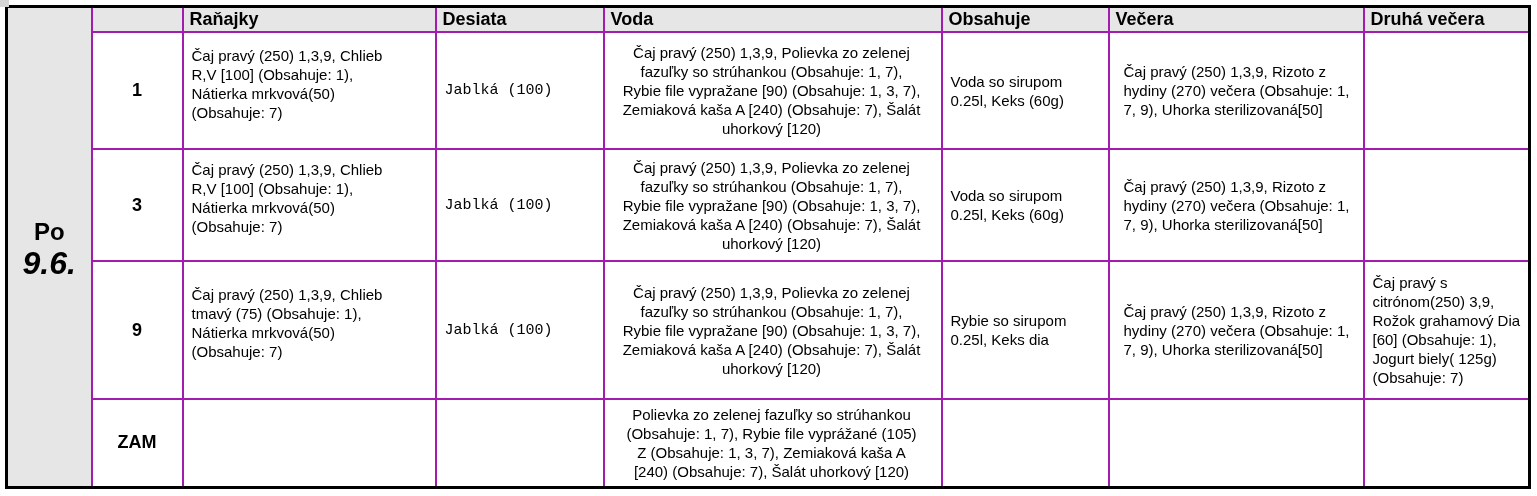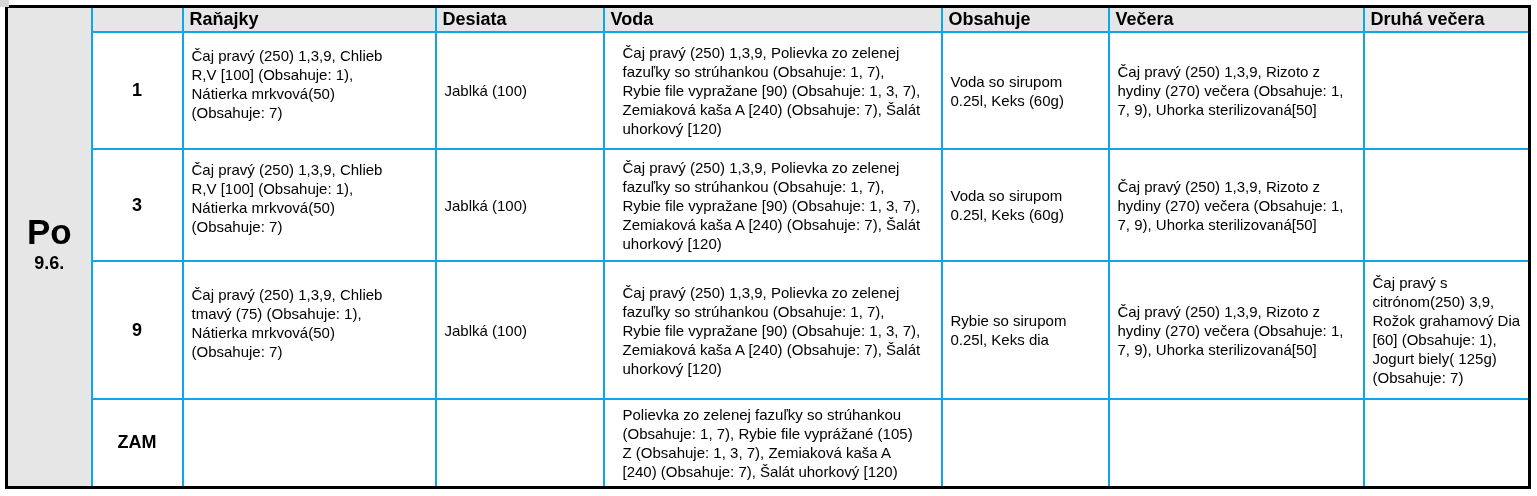--- a/index.html
+++ b/index.html
@@ -15,21 +15,21 @@
     width: 9px; height: 7px; background: #d6d6d6;
   }
   table.menu {
     border-collapse: collapse;
     table-layout: fixed;
     margin: 5px 0 0 5px;
     width: 1523px;
     border: 3px solid #000;
   }
   td {
-    border: 2px solid #0ea5e9;
+    border: 2px solid #a21caf;
     vertical-align: middle;
     font-size: 15px;
     line-height: 19px;
     padding: 2px 8px;
     overflow: hidden;
     word-wrap: normal;
   }
   tr.header-row td {
     background: #e6e6e6;
     font-weight: bold;
@@ -38,32 +38,32 @@
     padding: 1px 6px;
     vertical-align: middle;
   }
   td.day-cell {
     background: #ffffff;
     vertical-align: top;
     text-align: center;
     padding-top: 46px;
     font-weight: bold;
   }
-  .day-abbr { font-size: 35px; line-height: 32px; }
-  .day-date { font-size: 18px; line-height: 30px; }
+  .day-abbr { font-size: 24px; line-height: 32px; }
+  .day-date { font-size: 32px; line-height: 30px; font-style: italic; }
   td.row-label {
     text-align: center;
     font-weight: bold;
     font-size: 18px;
   }
   td.c-ranajky  { padding: 2px 26px 16px 8px; }
-  td.c-desiata  { padding: 18px 8px; }
-  td.c-obed     { padding: 2px 20px 2px 18px; }
+  td.c-desiata  { padding: 18px 8px; font-family: Liberation Mono, monospace; }
+  td.c-obed     { padding: 2px 20px 2px 18px; text-align: center; }
   td.c-olovrant { padding: 2px 22px 2px 8px; }
-  td.c-vecera   { padding: 2px 10px 2px 8px; border-radius: 24px; }
+  td.c-vecera   { padding: 2px 10px 2px 14px; border-radius: 24px; }
   td.c-druha    { padding: 2px 6px 2px 8px; }
 </style>
 </head>
 <body>
 
 <div class="corner-artifact"></div>
 
 <table class="menu">
   <colgroup>
     <col style="width:85px">

